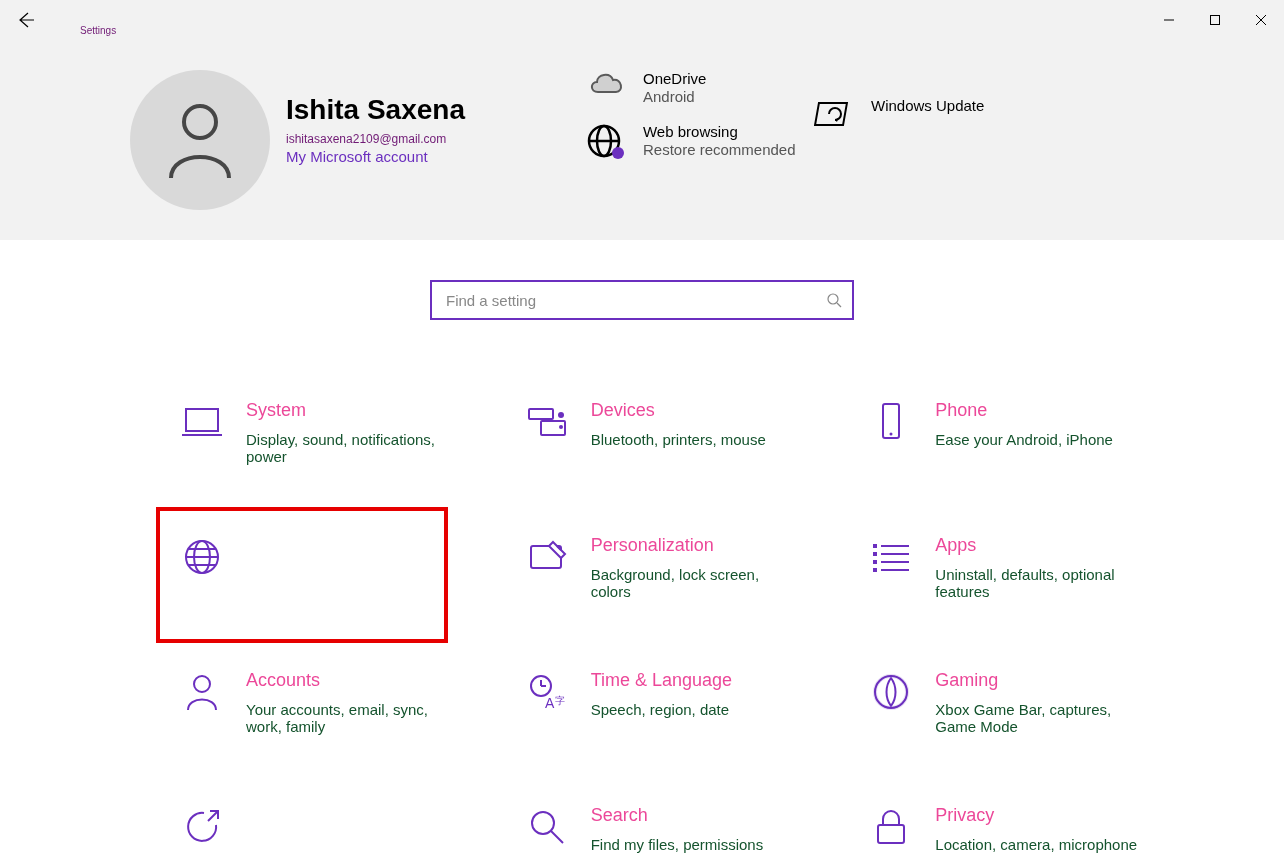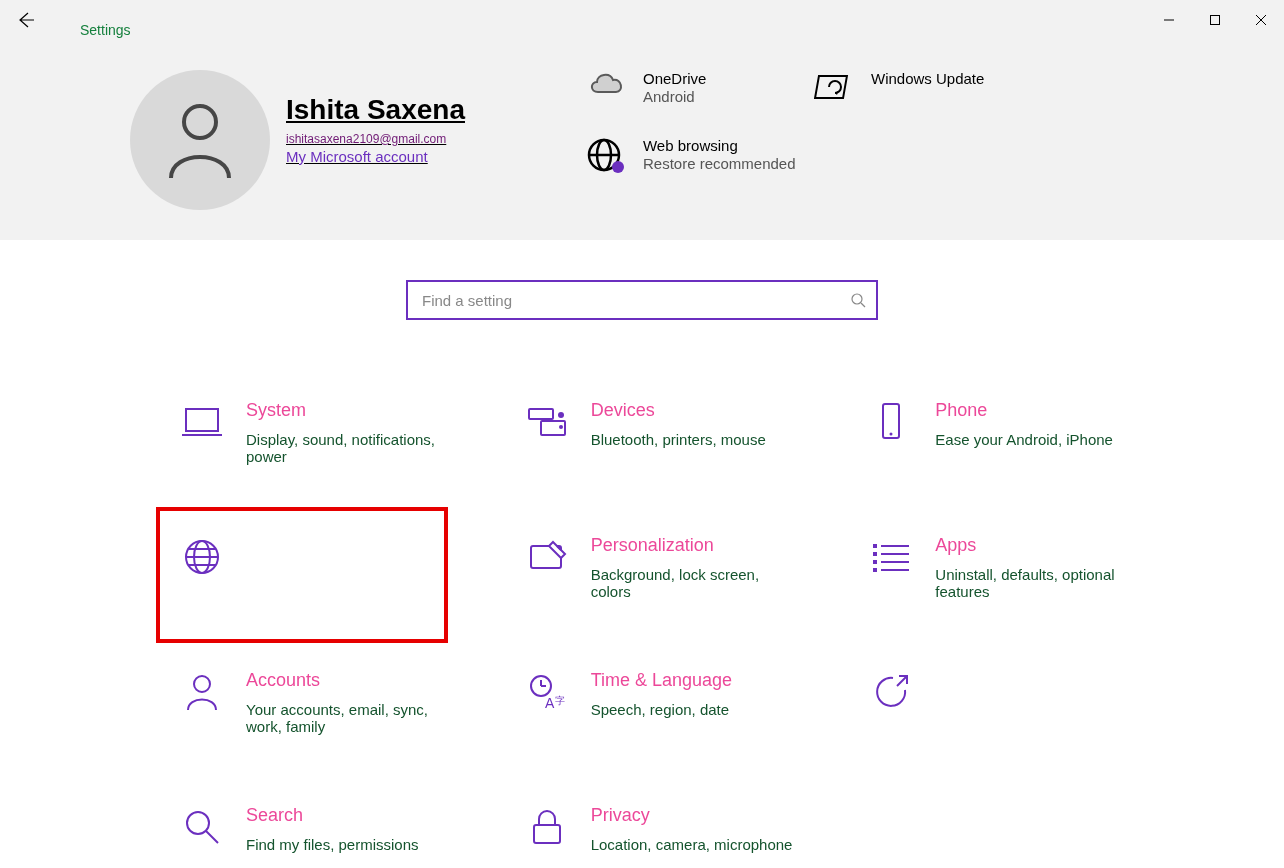--- a/index.html
+++ b/index.html
@@ -1,38 +1,38 @@
 <!DOCTYPE html>
 <html><head>
 <meta charset="utf-8">
 <style>
 * { margin: 0; padding: 0; box-sizing: border-box; font-family: "Segoe UI", Arial, sans-serif; }
 body { width: 1284px; height: 868px; overflow: hidden; background: #fff; }
 
 .titlebar { height: 40px; display: flex; align-items: center; }
 .back-btn { width: 50px; display:flex; align-items:center; justify-content:center; cursor:pointer; }
-.title-text { font-size: 14px; color: #15803d; margin-left: 30px; margin-top: 20px; }
+.title-text { font-size: 10px; color: #701a75; margin-left: 30px; margin-top: 20px; }
 .win-controls { margin-left: auto; display: flex; }
 .win-btn { width: 46px; height:40px; display:flex; align-items:center; justify-content:center; cursor:pointer; }
 
 .header-pane { background: #f2f2f2; padding: 30px 0 30px 130px; display: flex; align-items: flex-start; }
 .avatar { width: 140px; height: 140px; border-radius: 50%; background: #d9d9d9; display:flex; align-items:center; justify-content:center; }
-.user-col { margin-left: 16px; margin-top: 24px; text-decoration: underline; }
+.user-col { margin-left: 16px; margin-top: 24px; }
 .user-name { font-size: 28px; font-weight: 600; }
 .user-email { font-size: 12px; color: #701a75; margin-top: 6px; }
 .ms-link { color: #6b2fbf; font-size: 15px; margin-top: 2px; cursor:pointer; }
 .tiles { display: flex; gap: 8px; margin-left: 120px; flex:1; }
-.tile-col { display: flex; flex-direction: column; gap: 30px; width: 220px; }
+.tile-col { display: flex; flex-direction: column; gap: 16px; width: 220px; justify-content: center; }
 .tile { display: flex; gap: 16px; align-items:flex-start; cursor: pointer; }
 .tile-icon { width: 42px; display:flex; align-items:center; justify-content:center; }
 .tile-title { font-size: 15px; }
 .tile-sub { font-size: 15px; color: #555; line-height: 1.3; }
 
 .search-wrap { display:flex; justify-content:center; padding-top: 40px; }
-.search-box { width: 472px; height: 40px; border: 2px solid #6b2fbf; display:flex; align-items:center; padding: 0 10px 0 14px; }
+.search-box { width: 424px; height: 40px; border: 2px solid #6b2fbf; display:flex; align-items:center; padding: 0 10px 0 14px; }
 .search-input { border:none; outline:none; flex:1; font-size: 15px; background: transparent; }
 .search-input::placeholder { color: #888; }
 
 .categories { padding: 70px 130px 0 170px; display: grid; grid-template-columns: repeat(3, 1fr); column-gap: 50px; row-gap: 50px; }
 .cat { display:flex; gap: 22px; cursor:pointer; padding: 10px; position: relative; }
 .cat-icon { width: 44px; height: 44px; display:flex; align-items:center; justify-content:center; flex-shrink:0; }
 .cat-title { font-size: 18px; color:#ec4899; }
 .cat-sub { font-size: 15px; color: #14532d; margin-top: 10px; max-width: 210px; }
 .highlight-box { position: absolute; border: 4px solid #e60000; left: -14px; top: -18px; width: 292px; height: 136px; pointer-events: none; }
 </style>
@@ -250,20 +250,34 @@
       </div>
     <div>
       <div class="cat-title">Time &amp; Language</div>
       <div class="cat-sub">Speech, region, date</div>
     </div>
     </div>
     <div class="cat">
 
     <div class="cat-icon">
         <svg width="40" height="40" viewBox="0 0 40 40">
+          <circle cx="20" cy="20" r="16" stroke="#6b2fbf" stroke-width="2" fill="none"></circle>
+          <circle cx="20" cy="20" r="16" stroke="#6b2fbf" stroke-width="4" fill="none" opacity="0.15"></circle>
+          <path d="M20 6 C 26 14 26 26 20 34 C14 26 14 14 20 6 Z" stroke="#6b2fbf" stroke-width="2" fill="none" stroke-linejoin="round"></path>
+        </svg>
+      </div>
+    <div>
+      <div class="cat-title">Gaming</div>
+      <div class="cat-sub">Xbox Game Bar, captures, Game Mode</div>
+    </div>
+    </div>
+    <div class="cat">
+
+    <div class="cat-icon">
+        <svg width="40" height="40" viewBox="0 0 40 40">
           <path d="M34 18 A14 14 0 1 1 22 6" stroke="#6b2fbf" stroke-width="2" fill="none"></path>
           <path d="M28 4 L36 4 L36 12" stroke="#6b2fbf" stroke-width="2" fill="none"></path>
           <line x1="36" y1="4" x2="26" y2="14" stroke="#6b2fbf" stroke-width="2" fill="none"></line>
         </svg>
       </div>
     </div>
     <div class="cat">
 
     <div class="cat-icon">
         <svg width="40" height="40" viewBox="0 0 40 40">

